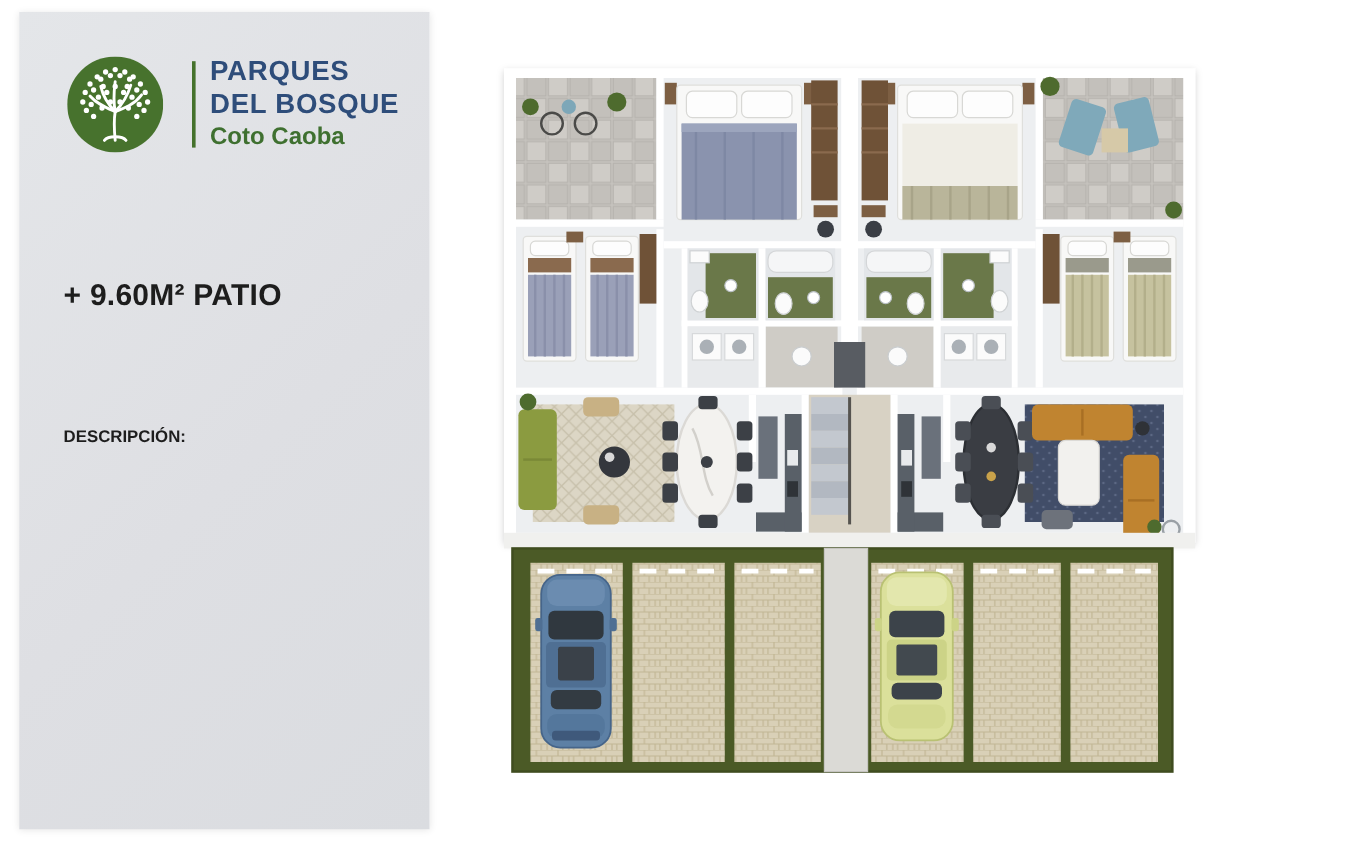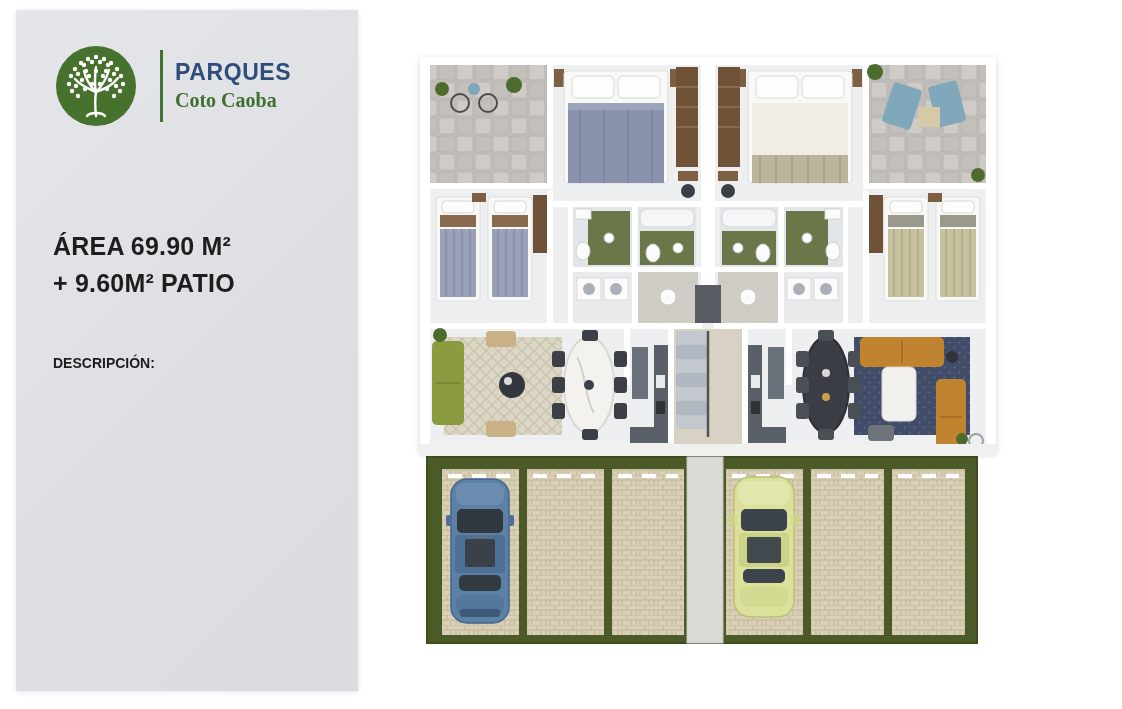--- a/index.html
+++ b/index.html
@@ -8,21 +8,21 @@
 
   
   .card{position:absolute;left:16px;top:10px;width:342px;height:681px;
     background:linear-gradient(135deg,#e4e6e9 0%,#dedfe3 55%,#dadce0 100%);
     box-shadow:0 1px 6px rgba(0,0,0,0.10);}
   .logo-row{position:absolute;left:40px;top:36px;display:flex;align-items:center;}
   .logo-circle{width:80px;height:80px;flex:0 0 80px;}
   .logo-divider{width:3px;height:72px;background:#45722c;margin-left:24px;margin-right:12px;}
   .brand{line-height:1;}
   .brand-line{font-weight:bold;color:#2e4d7a;font-size:23px;letter-spacing:0.6px;line-height:27px;}
-  .brand-sub{font-weight:bold;color:#3f7030;font-size:20px;line-height:25px;margin-top:2px;font-family:Liberation Serif, serif;}
+  .brand-sub{font-weight:bold;color:#3f7030;font-size:20px;line-height:25px;margin-top:2px;}
 
   .banner{position:absolute;left:0;top:138px;width:342px;height:45px;
     background:linear-gradient(180deg,#f7f8f9 0%,#d6d8db 40%,#b6b8bc 72%,#c7c9cc 100%);
     border-top:1px solid #aeb0b3;border-bottom:2px solid #97999c;
     display:flex;align-items:center;justify-content:center;}
   .banner-text{font-weight:bold;font-size:30px;color:#4d6f99;letter-spacing:0.5px;}
 
   .area-block{position:absolute;left:37px;top:218px;color:#1d1d1d;font-weight:bold;
     font-size:25px;line-height:37px;letter-spacing:0.2px;}
   .desc-label{position:absolute;left:37px;top:345px;color:#1d1d1d;font-weight:bold;font-size:14px;}
@@ -85,27 +85,27 @@
             <circle cx="44" cy="38" r="2.2"></circle>
           <circle cx="20" cy="40" r="2.2"></circle>
             <circle cx="60" cy="40" r="2.2"></circle>
             <circle cx="29" cy="43" r="2.2"></circle>
           <circle cx="51" cy="43" r="2.2"></circle>
         </g>
       </svg>
       <div class="logo-divider"></div>
       <div class="brand">
         <div class="brand-line">PARQUES</div>
+        <div class="brand-line">DEL BOSQUE</div>
         <div class="brand-sub">Coto Caoba</div>
       </div>
     </div>
 
 
     <div class="area-block">
-      <div>ÁREA 69.90 M²</div>
       <div>+ 9.60M² PATIO</div>
     </div>
 
     <div class="desc-label">DESCRIPCIÓN:</div>
   </div>
 
   <div class="plan-wrap">
   <svg width="608" height="612" viewBox="0 0 608 612">
     <defs>
       <pattern id="stone" width="36" height="36" patternUnits="userSpaceOnUse">

